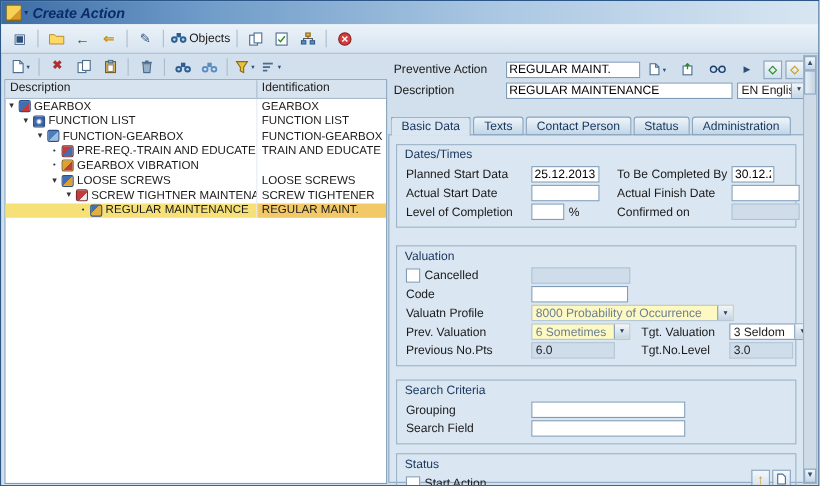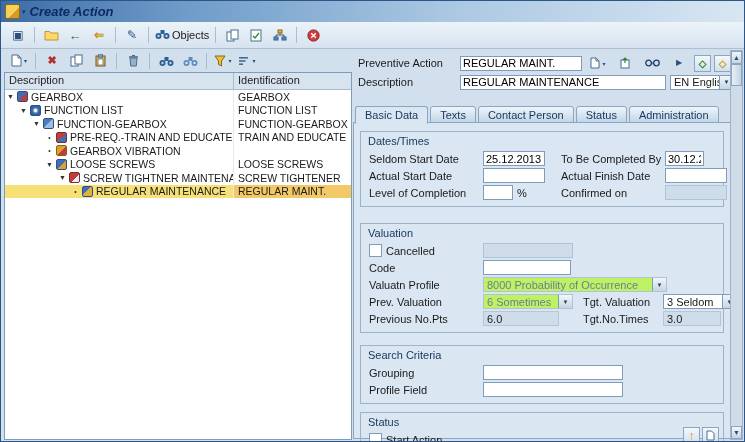--- a/index.html
+++ b/index.html
@@ -58,21 +58,21 @@
   input.field{height:15px;border:1px solid #7f9db9;background:#fff;font-family:"Liberation Sans",sans-serif;font-size:11px;padding:0 2px;box-sizing:border-box;}
   input.field.disabled{background:#cfdce9;border-color:#afc3d6;color:#5f7387;}
   .hdr-icons{display:flex;align-items:center;margin-left:4px;gap:3px;}
   .boxed{border:1px solid #8aa6c0;background:linear-gradient(#f4f8fb,#d2e0ec);width:17px;height:17px;display:flex;align-items:center;justify-content:center;box-sizing:border-box;}
   .diamond-green{color:#2a8a2a;font-size:10px;font-weight:bold;}
   .diamond-yellow{color:#c8a020;font-size:10px;font-weight:bold;}
 
   .ddl{display:flex;height:15px;border:1px solid #7f9db9;background:#fff;box-sizing:border-box;align-items:stretch;}
   .ddl .val{flex:1;padding:0 3px;overflow:hidden;white-space:nowrap;display:flex;align-items:center;}
   .ddl .btn{width:13px;background:linear-gradient(#f2f6fa,#c6d5e3);border-left:1px solid #7f9db9;display:flex;align-items:center;justify-content:center;font-size:6px;color:#23405f;}
-  .ddl.disabled{background:#bef264;border-color:#afc3d6;}
+  .ddl.disabled{background:#fef9c3;border-color:#afc3d6;}
   .ddl.disabled .val{color:#6b7f93;}
 
   
   .tabstrip{position:absolute;left:2px;top:56px;height:17px;display:flex;align-items:center;gap:2px;z-index:2;}
   .tab{padding:2px 9px 1px;border:1px solid #8aa6c0;border-radius:3px 3px 0 0;background:linear-gradient(#eef5fa,#c2d6e8);font-size:11px;color:#17365d;cursor:default;}
   .tab.active{background:#dae6f1;border-bottom-color:#dae6f1;padding-bottom:2px;}
   .tabcontent{position:absolute;left:0;top:72px;width:378px;bottom:1px;border:1px solid #8aa6c0;background:#dae6f1;box-sizing:border-box;}
 
   .group{border:1px solid #9cb3c8;margin:8px 6px 0 6px;padding:2px 6px 5px;}
   .group.gv{margin-top:16px;}
@@ -370,21 +370,21 @@
       <span class="tab">Contact Person</span>
       <span class="tab">Status</span>
       <span class="tab">Administration</span>
     </div>
 
     <div class="tabcontent">
 
       <div class="group">
         <div class="group-title">Dates/Times</div>
         <div class="grid-d">
-          <span class="lbl">Seldom Start Date</span>
+          <span class="lbl">Planned Start Data</span>
           <input class="field" style="width: 62px;" value="25.12.2013">
           <span></span>
           <span class="lbl">To Be Completed By</span>
           <input class="field" style="width: 39px;" value="30.12.2013">
         </div>
         <div class="grid-d">
           <span class="lbl">Actual Start Date</span>
           <input class="field" style="width: 62px;" value="">
           <span></span>
           <span class="lbl">Actual Finish Date</span>
@@ -432,33 +432,33 @@
           <span class="lbl">Tgt. Valuation</span>
           <div class="ddl" style="width:74px">
             <span class="val">3 Seldom</span>
             <span class="btn">▼</span>
           </div>
         </div>
         <div class="grid-v">
           <span class="lbl">Previous No.Pts</span>
           <div class="dfield" style="width:76px">6.0</div>
           <span></span>
-          <span class="lbl">Tgt.No.Times</span>
+          <span class="lbl">Tgt.No.Level</span>
           <div class="dfield" style="width:58px">3.0</div>
         </div>
       </div>
 
       <div class="group gs">
         <div class="group-title">Search Criteria</div>
         <div class="grid-s">
           <span class="lbl">Grouping</span>
           <input class="field" style="width: 140px;" value="">
         </div>
         <div class="grid-s">
-          <span class="lbl">Profile Field</span>
+          <span class="lbl">Search Field</span>
           <input class="field" style="width: 140px;" value="">
         </div>
       </div>
 
       <div class="group gst">
         <div class="group-title">Status</div>
         <div class="grid-s">
           <span class="cbwrap">
             <span class="cb"></span>
             <span>Start Action</span>

